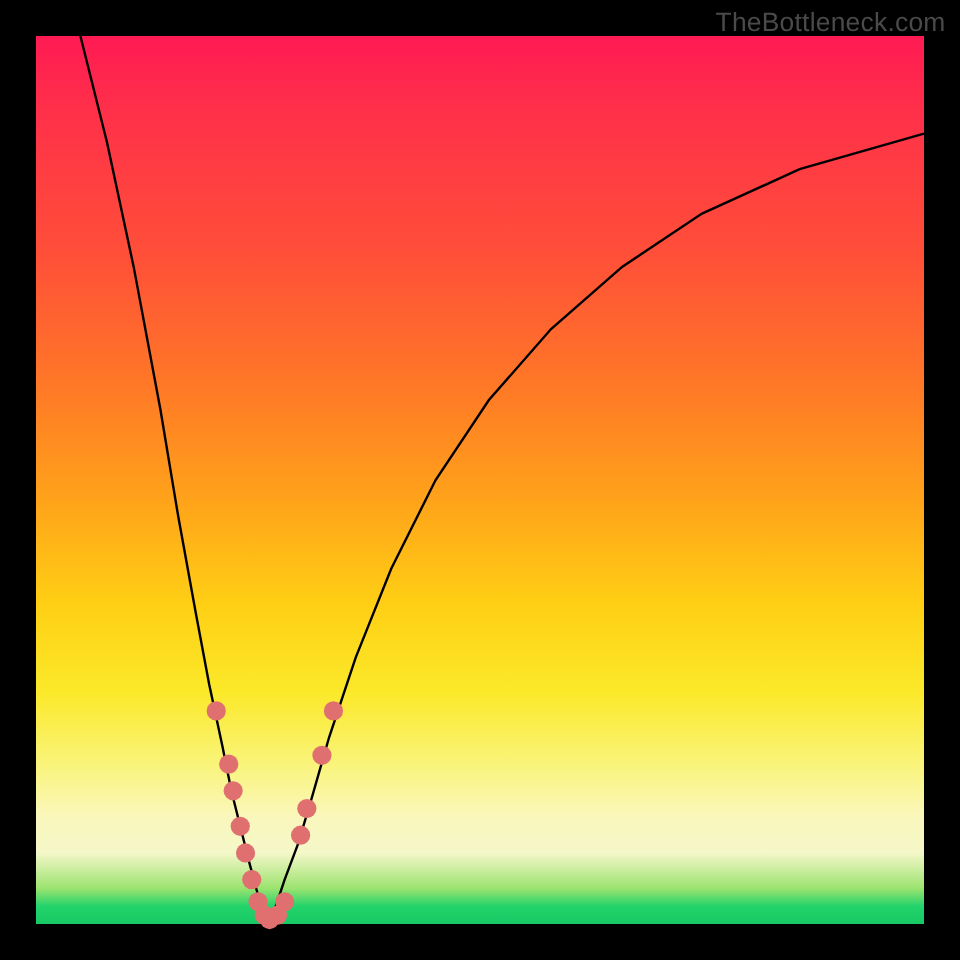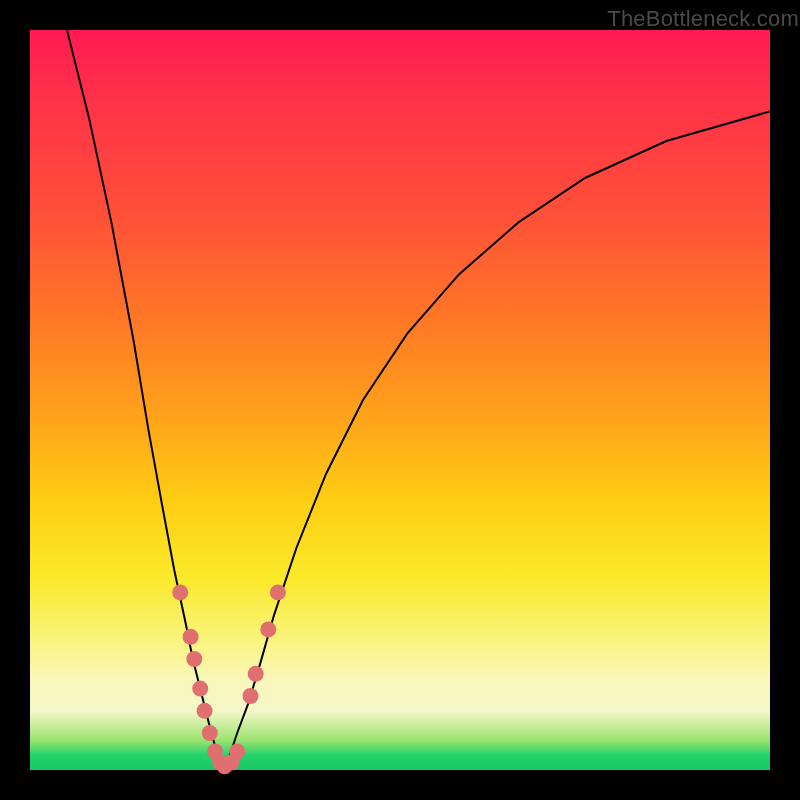--- a/index.html
+++ b/index.html
@@ -39,21 +39,21 @@
       #faf7bd 88%,
       #f4f7c8 92%,
       #9be36f 96%,
       #23d36b 98%,
       #17c964 100%
     );
   }
   .watermark {
     position: absolute;
     top: 6px;
-    right: 1px;
+    right: 12px;
     color: #4a4a4a;
     font-size: 22px;
     font-weight: 500;
     letter-spacing: 0.2px;
     user-select: none;
   }
   svg.curves {
     position: absolute;
     left: 0;
     top: 0;

